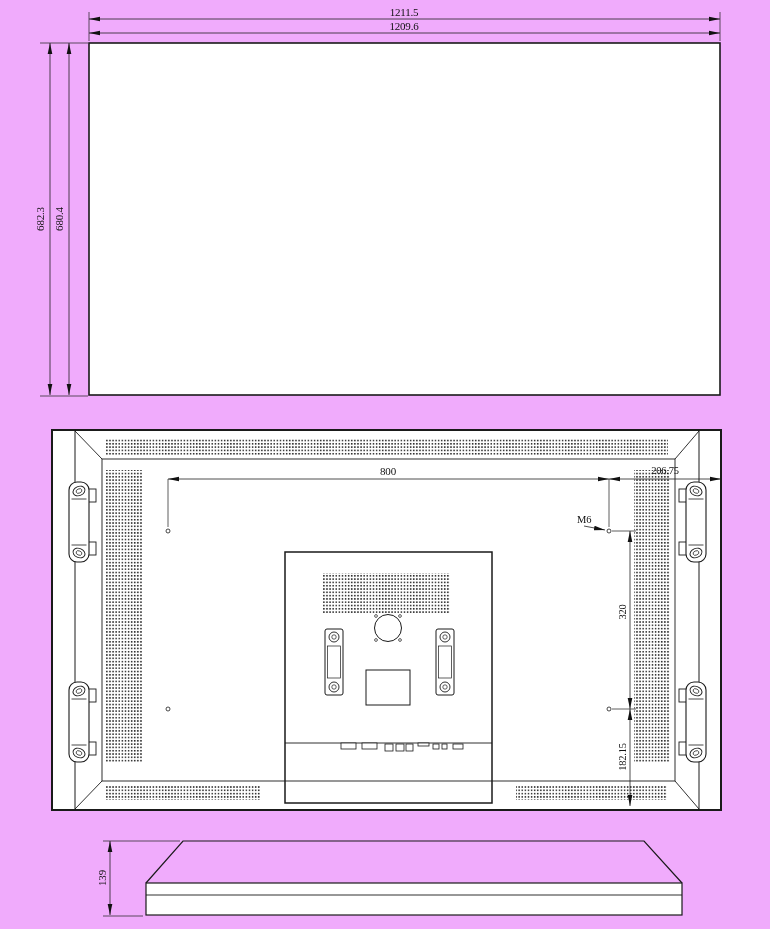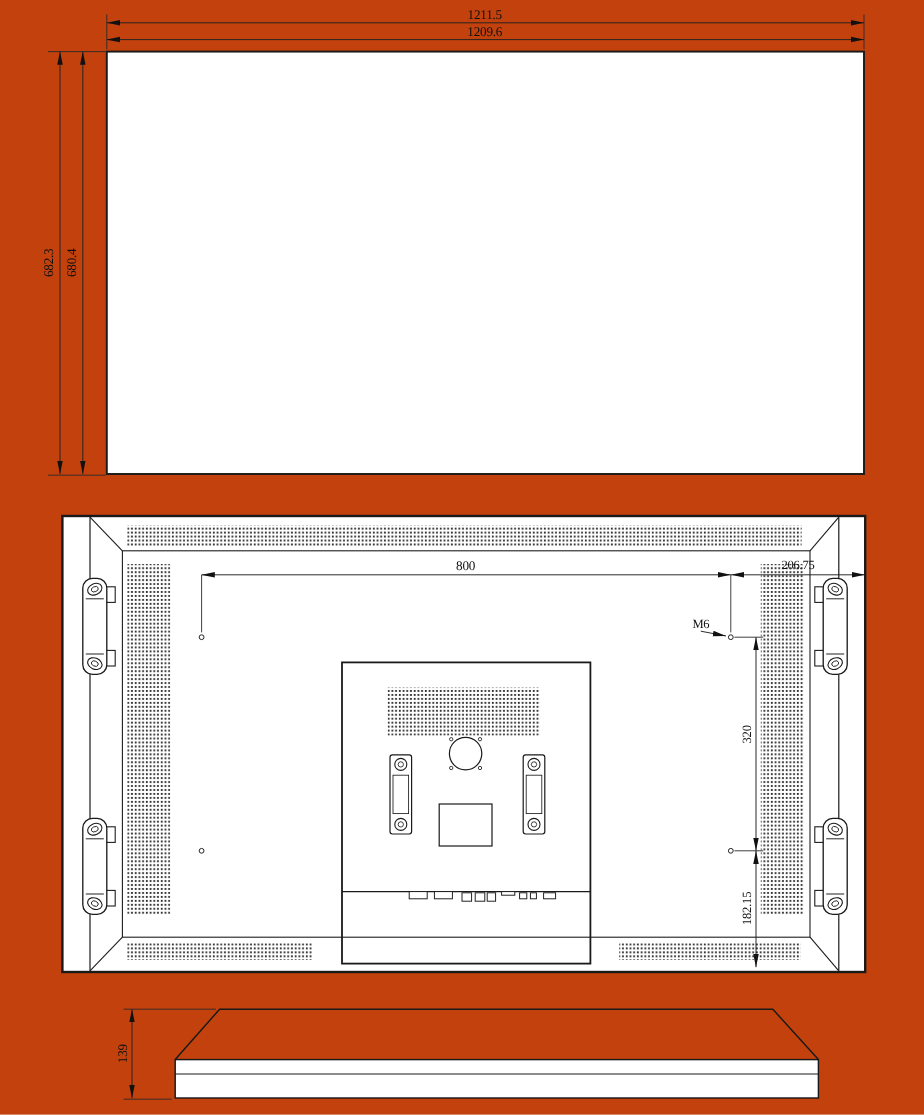--- a/index.html
+++ b/index.html
@@ -1,16 +1,16 @@
 <!DOCTYPE html>
 <html><head>
 <meta charset="utf-8">
 <style>
   html,body{margin:0;padding:0;background:#ffffff;}
-  #canvas{position:relative;width:770px;height:929px;background:#c2410c;overflow:hidden;
+  #canvas{position:relative;width:770px;height:929px;background:#f0abfc;overflow:hidden;
           font-family:"Liberation Serif","DejaVu Serif",serif;}
   svg{display:block;}
   .geo{stroke:#1a1a1a;fill:none;}
   .geow{stroke:#1a1a1a;fill:#ffffff;}
   .dim{stroke:#222222;stroke-width:0.8;fill:none;}
   .ext{stroke:#2a2a2a;stroke-width:0.75;fill:none;}
   .dimtxt{fill:#111111;font-family:"Liberation Serif","DejaVu Serif",serif;
           font-size:11px;letter-spacing:-0.2px;}
   .dimtxt.small{font-size:10.5px;}
   .vent{fill:url(#perf);stroke:none;}

